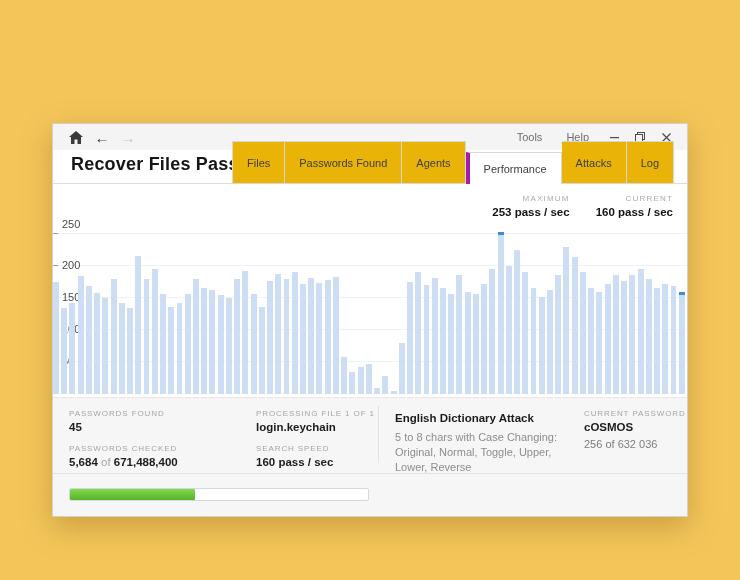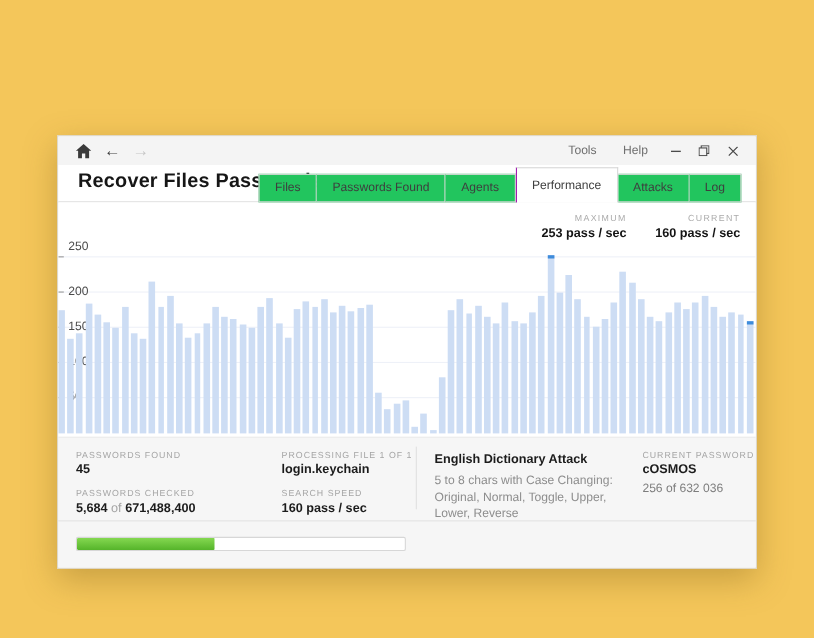--- a/index.html
+++ b/index.html
@@ -31,28 +31,28 @@
     background:#fff; border-bottom:1px solid #dcdcdc;
   }
   .page-title {
     position:absolute; left:18px; top:4px; font-size:18px; font-weight:bold;
     color:#161616; letter-spacing:0.2px;
   }
   .tabs {
     position:absolute; right:13px; bottom:-1px; display:flex; align-items:flex-end; z-index:3;
   }
   .tab {
-    height:26px; display:flex; align-items:center; justify-content:center;
+    height:43px; display:flex; align-items:center; justify-content:center;
     padding:0 14px; font-size:11px; color:#3e3e3e;
-    background:#22c55e; border:1px solid #d8d8d8; border-left:none; cursor:default;
+    background:#eab308; border:1px solid #d8d8d8; border-left:none; cursor:default;
   }
   .tab:first-child { border-left:1px solid #d8d8d8; }
   .tab.active {
     background:#fff; height:32px; border-bottom:none; position:relative; z-index:4;
-    border-left:1px solid #a21caf;
+    border-left:4px solid #a21caf;
   }
   .tab.active + .tab { border-left:none; }
 
   
   .chart-region {
     position:absolute; left:0; top:60px; right:0; height:214px;
     background:#fff; border-bottom:1px solid #e8e8e8; overflow:hidden;
   }
   .plot { position:absolute; left:0; right:0; top:0; bottom:3px; }
   .gridline { position:absolute; left:0; right:0; height:1px; }

